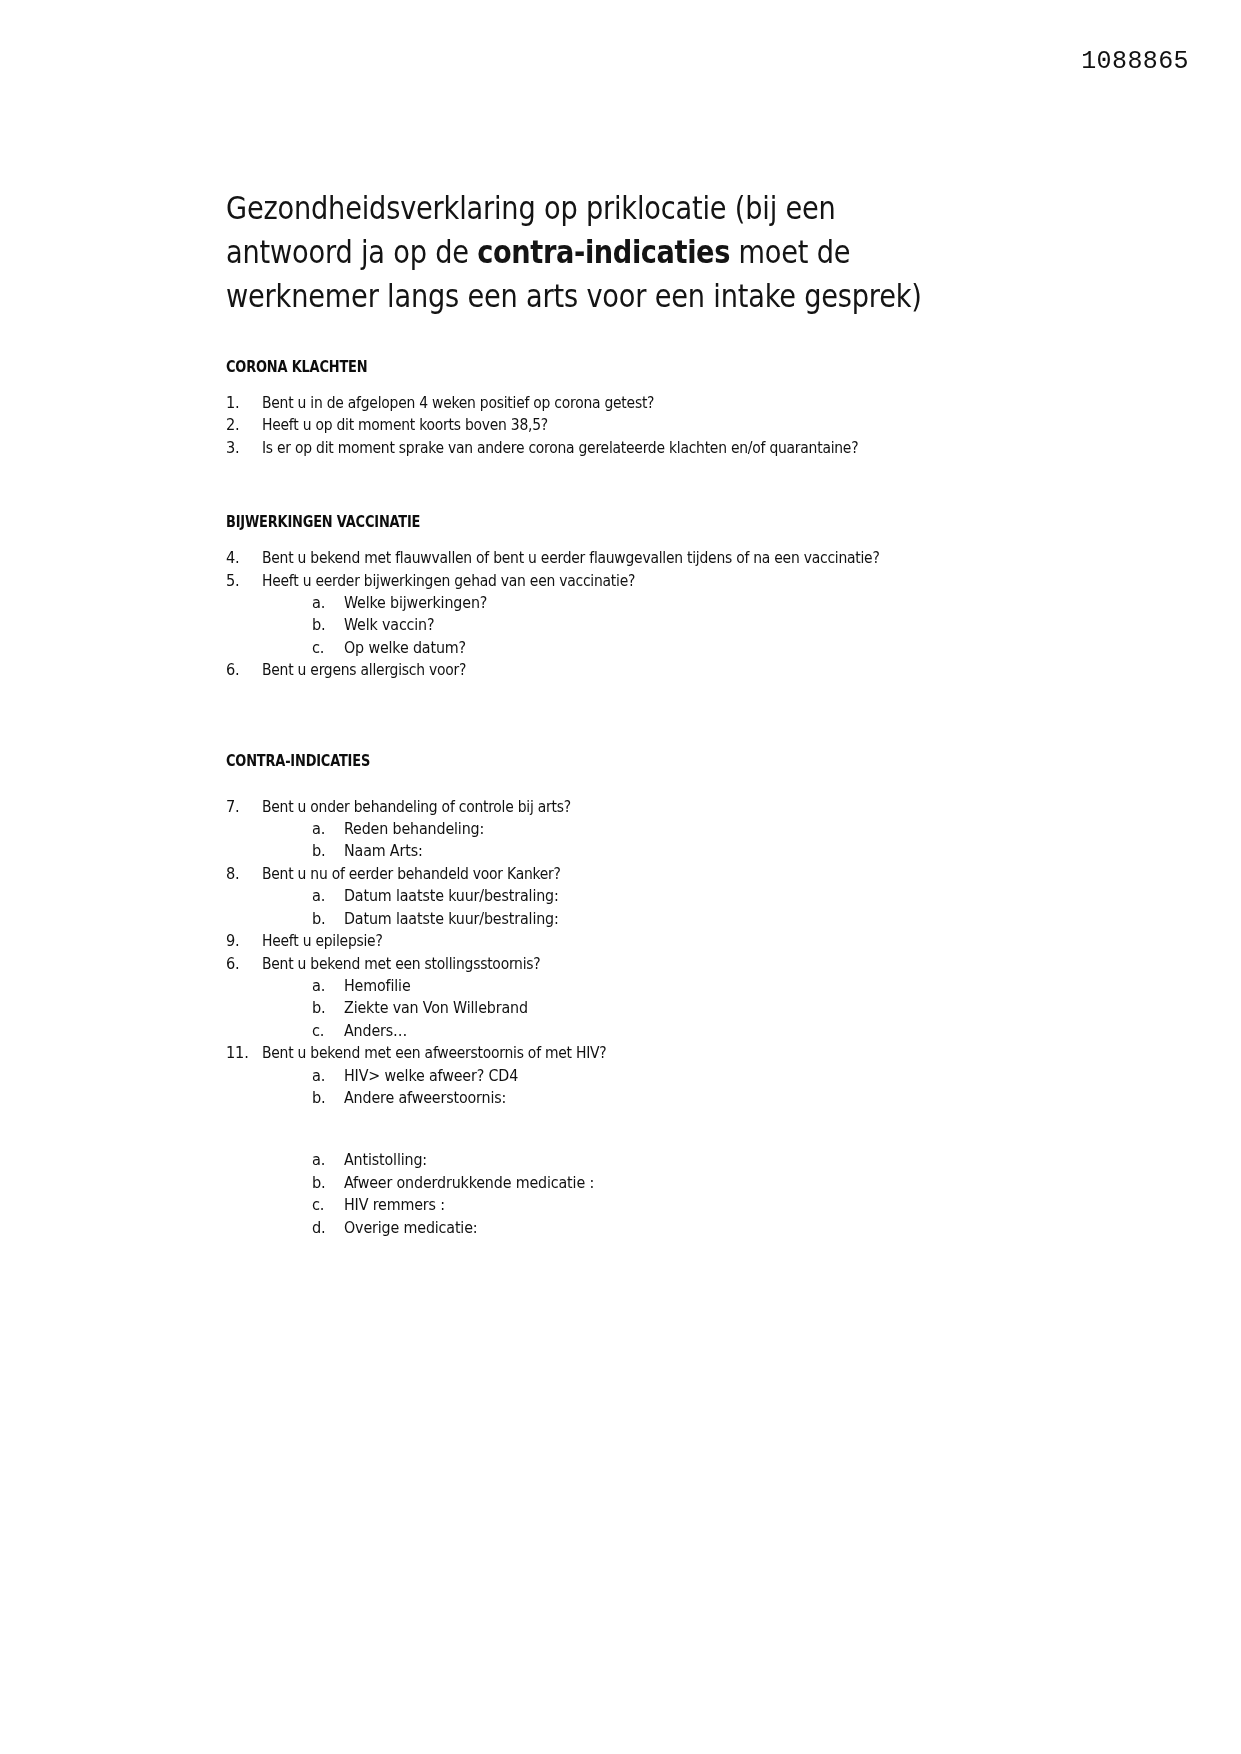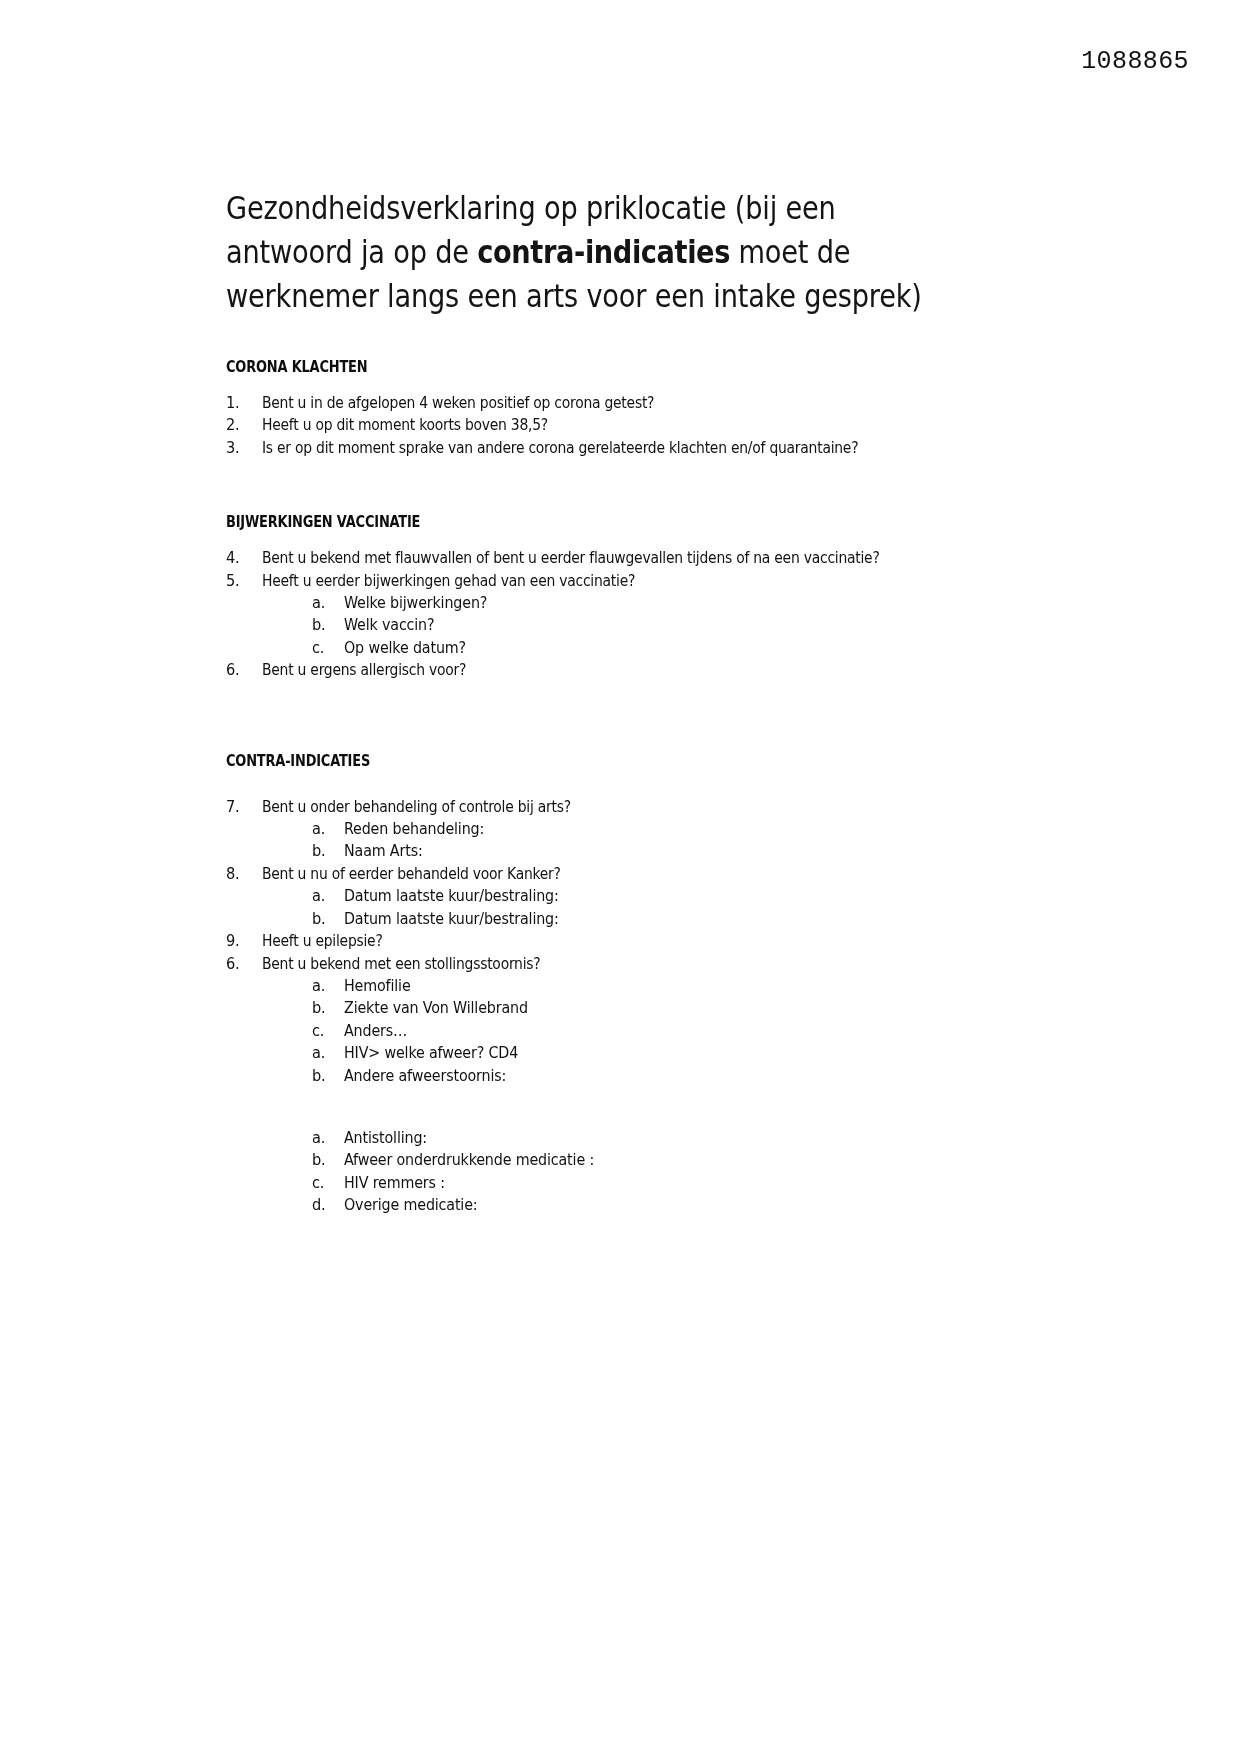--- a/index.html
+++ b/index.html
@@ -233,20 +233,24 @@
         <span class="qtext">Hemofilie</span>
       </li>
       <li class="subrow">
         <span class="marker">b.</span>
         <span class="qtext">Ziekte van Von Willebrand</span>
       </li>
       <li class="subrow">
         <span class="marker">c.</span>
         <span class="qtext">Anders…</span>
       </li>
+      <li class="qrow">
+        <span class="marker">11.</span>
+        <span class="qtext">Bent u bekend met een afweerstoornis of met HIV?</span>
+      </li>
       <li class="subrow">
         <span class="marker">a.</span>
         <span class="qtext">HIV&gt; welke afweer? CD4</span>
       </li>
       <li class="subrow">
         <span class="marker">b.</span>
         <span class="qtext">Andere afweerstoornis:</span>
       </li>
     </ul>
 

